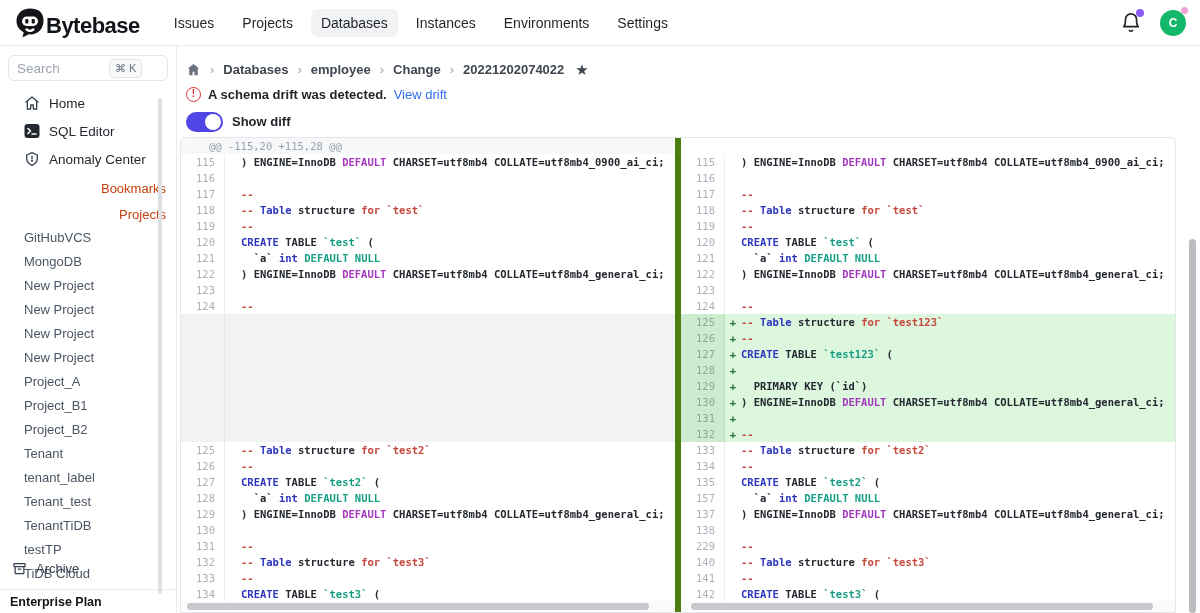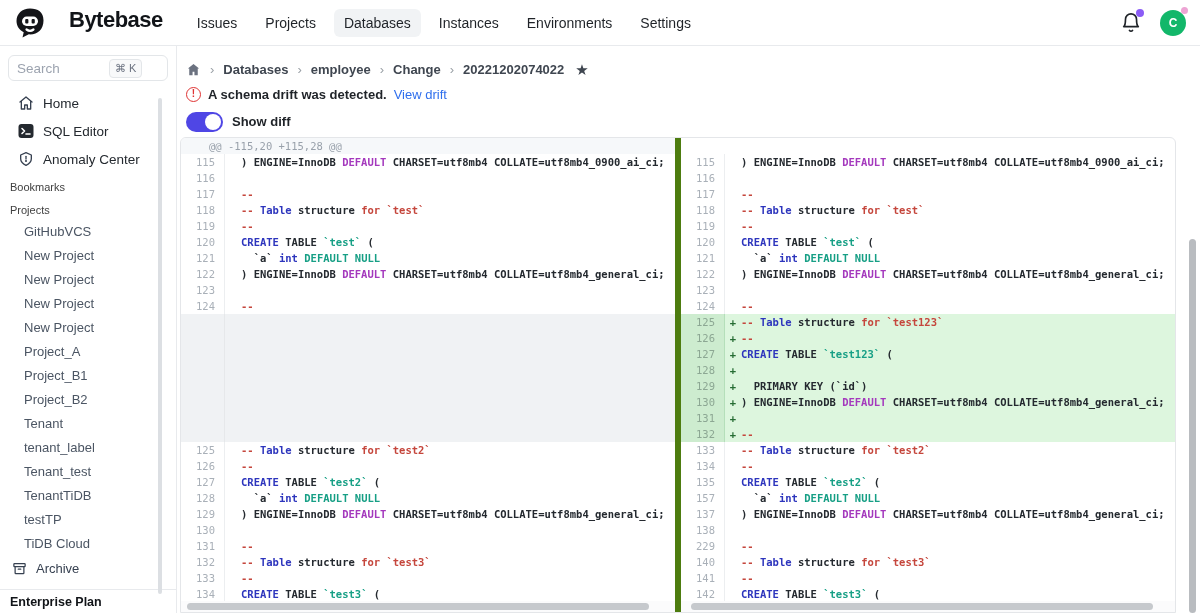--- a/index.html
+++ b/index.html
@@ -3,21 +3,21 @@
 <meta charset="utf-8">
 <style>
   * { margin:0; padding:0; box-sizing:border-box; }
   html,body { width:1200px; height:613px; overflow:hidden; background:#fff;
     font-family:"Liberation Sans", sans-serif; color:#1f2328; }
 
   
   .topbar { position:absolute; top:0; left:0; width:1200px; height:46px;
     background:#fff; border-bottom:1px solid #e8eaed; display:flex; align-items:center;
     padding:0 14px; }
-  .brand { display:flex; align-items:flex-start; gap:23px; }
+  .brand { display:flex; align-items:flex-end; gap:0; }
   .brand-name { font-size:22px; font-weight:800; letter-spacing:-0.5px; color:#111418; }
   .topnav { display:flex; align-items:center; gap:8px; margin-left:24px; }
   .topnav .item { font-size:14px; font-weight:500; color:#1f2328; padding:6px 10px;
     border-radius:6px; cursor:pointer; white-space:nowrap; }
   .topnav .item.active { background:#f1f3f5; }
   .topbar-right { margin-left:auto; display:flex; align-items:center; gap:18px; }
   .bell-wrap { position:relative; width:22px; height:22px; }
   .bell-dot { position:absolute; top:-3px; right:-2px; width:8px; height:8px;
     border-radius:50%; background:#8b5cf6; }
   .avatar-wrap { position:relative; }
@@ -30,23 +30,23 @@
   .sidebar { position:absolute; top:46px; left:0; width:177px; bottom:0;
     border-right:1px solid #e8eaed; background:#fff; }
   .search-box { margin:9px 8px 4px 8px; height:26px; border:1px solid #e3e6e9;
     border-radius:6px; display:flex; align-items:center; padding:0 5px 0 8px; background:#fff; }
   .search-box input { border:0; outline:0; width:92px; font-size:13.5px; color:#374151;
     font-family:"Liberation Sans",sans-serif; background:transparent; }
   .search-box input::placeholder { color:#9ca3af; }
   .kbd { font-size:11px; color:#6b7280; border:1px solid #e3e6e9; background:#f8f9fa;
     border-radius:4px; padding:2px 5px; white-space:nowrap; }
   .snav { margin-top:8px; }
-  .snav-item { display:flex; align-items:center; gap:9px; padding:6px 18px; font-size:13.5px;
+  .snav-item { display:flex; align-items:center; gap:9px; padding:6px 24px; font-size:13.5px;
     font-weight:500; color:#24292f; cursor:pointer; }
-  .sheading { font-size:11px; color:#404040; padding:8px 10px 3px 10px; }
+  .sheading { font-size:13px; color:#c2410c; padding:8px 10px 3px 10px;text-align:right; }
   .plist { }
   .plist .pitem { font-size:13px; color:#4b5563; padding:4.5px 8px 4.5px 24px; cursor:pointer;
     white-space:nowrap; overflow:hidden; }
   .archive-row { display:flex; align-items:center; gap:9px; padding:7px 12px; font-size:13px;
     color:#374151; cursor:pointer; position:absolute; bottom:30px; left:0; right:0; }
   .plan-row { position:absolute; bottom:0; left:0; right:0; height:24px; border-top:1px solid #e8eaed;
     font-size:12.5px; font-weight:700; color:#111418; padding:5px 10px; background:#fff; }
   .side-scroll { position:absolute; top:52px; right:14px; width:4px; height:496px;
     background:#dcdfe3; border-radius:2px; }
 
@@ -157,20 +157,21 @@
         <path d="M12 8v4"></path>
           <circle cx="12" cy="15" r="0.6" fill="#374151"></circle>
       </svg>
       <span>Anomaly Center</span>
     </div>
   </div>
   <div class="sheading">Bookmarks</div>
   <div class="sheading">Projects</div>
   <div class="plist" id="projects-list">
       <div class="pitem">GitHubVCS</div>
+      <div class="pitem">MongoDB</div>
       <div class="pitem">New Project</div>
       <div class="pitem">New Project</div>
       <div class="pitem">New Project</div>
       <div class="pitem">New Project</div>
       <div class="pitem">Project_A</div>
       <div class="pitem">Project_B1</div>
       <div class="pitem">Project_B2</div>
       <div class="pitem">Tenant</div>
       <div class="pitem">tenant_label</div>
       <div class="pitem">Tenant_test</div>

